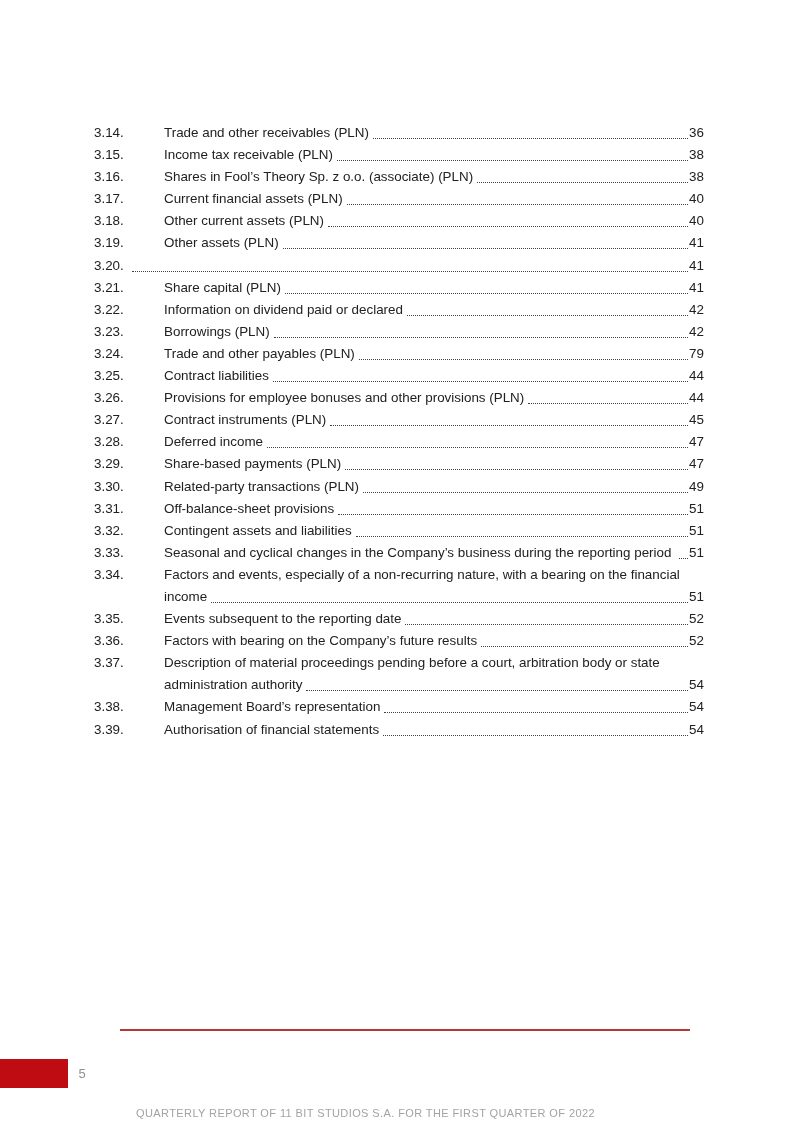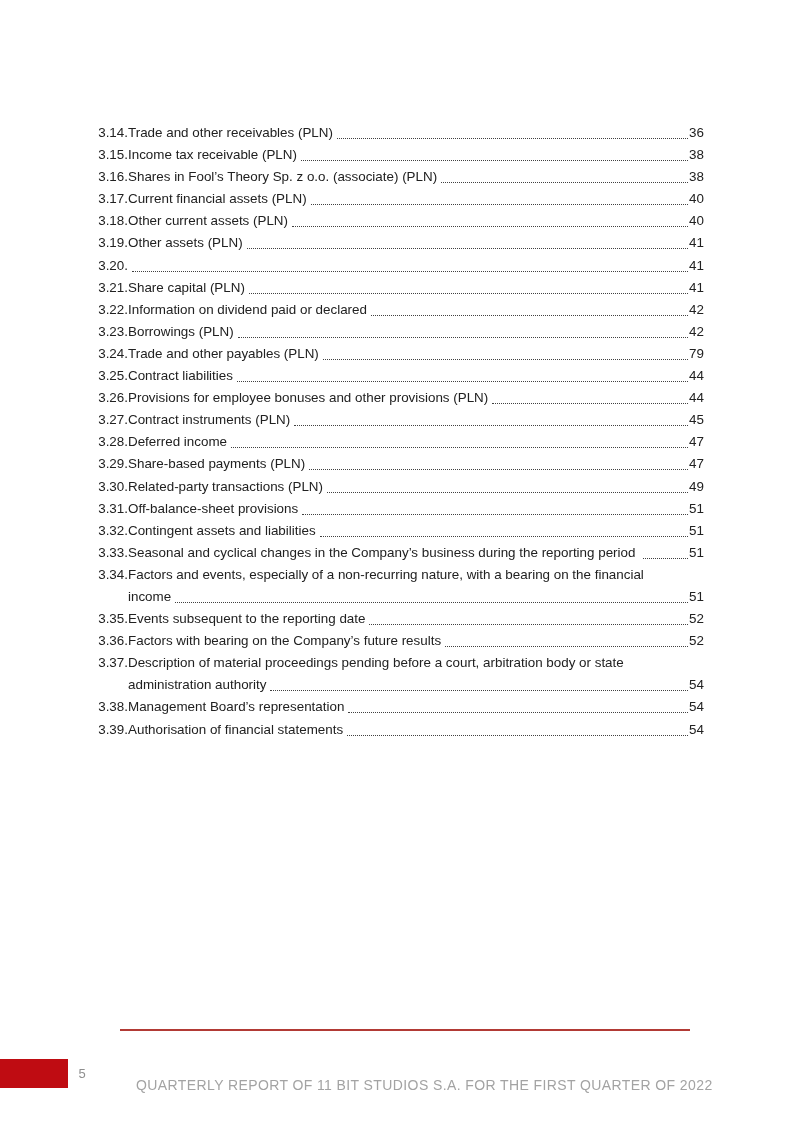--- a/index.html
+++ b/index.html
@@ -10,46 +10,46 @@
   .page{position:absolute;inset:0;}
 
   
   .logo{position:absolute;left:64px;top:45px;width:86px;height:52px;}
 
   
   .toc{
     position:absolute;left:94px;top:122px;width:610px;
     font-size:13.4px;line-height:22.1px;color:#212121;
   }
-  .toc-row{display:flex;cursor:pointer;text-align:right;}
+  .toc-row{display:flex;cursor:pointer;}
   .toc-num{flex:0 0 34px;width:34px;}
   .toc-body{flex:1;min-width:0;}
   .toc-line{display:flex;}
-  .toc-text{white-space:pre-wrap;}
+  .toc-text{white-space:pre-wrap;margin-left:36px;}
   .toc-leader{
     flex:1;height:16px;margin:0 1px 0 4px;
     border-bottom:1.6px dotted #414141;
   }
   .toc-page{white-space:nowrap;}
 
   
   .footer-rule{
     position:absolute;left:120px;top:1029px;width:570px;height:0;
     border-top:2px solid #b23a35;
   }
   .footer-block{
     position:absolute;left:0;top:1059px;width:68px;height:29px;background:#bf0c12;
   }
   .footer-pagenum{
     position:absolute;left:70px;top:1059px;width:24px;height:29px;
     line-height:29px;text-align:center;color:#8f8f8f;font-size:13px;
   }
   .footer-title{
-    position:absolute;left:136px;top:1071px;height:29px;line-height:29px;
-    color:#a3a3a3;font-size:14px;letter-spacing:0.4px;white-space:nowrap;
+    position:absolute;left:136px;top:1099px;height:29px;line-height:29px;
+    color:#a3a3a3;font-size:11px;letter-spacing:0.4px;white-space:nowrap;
   }
 </style>
 </head>
 <body>
 
 <div class="page">
 
 
   <main class="toc">
 

